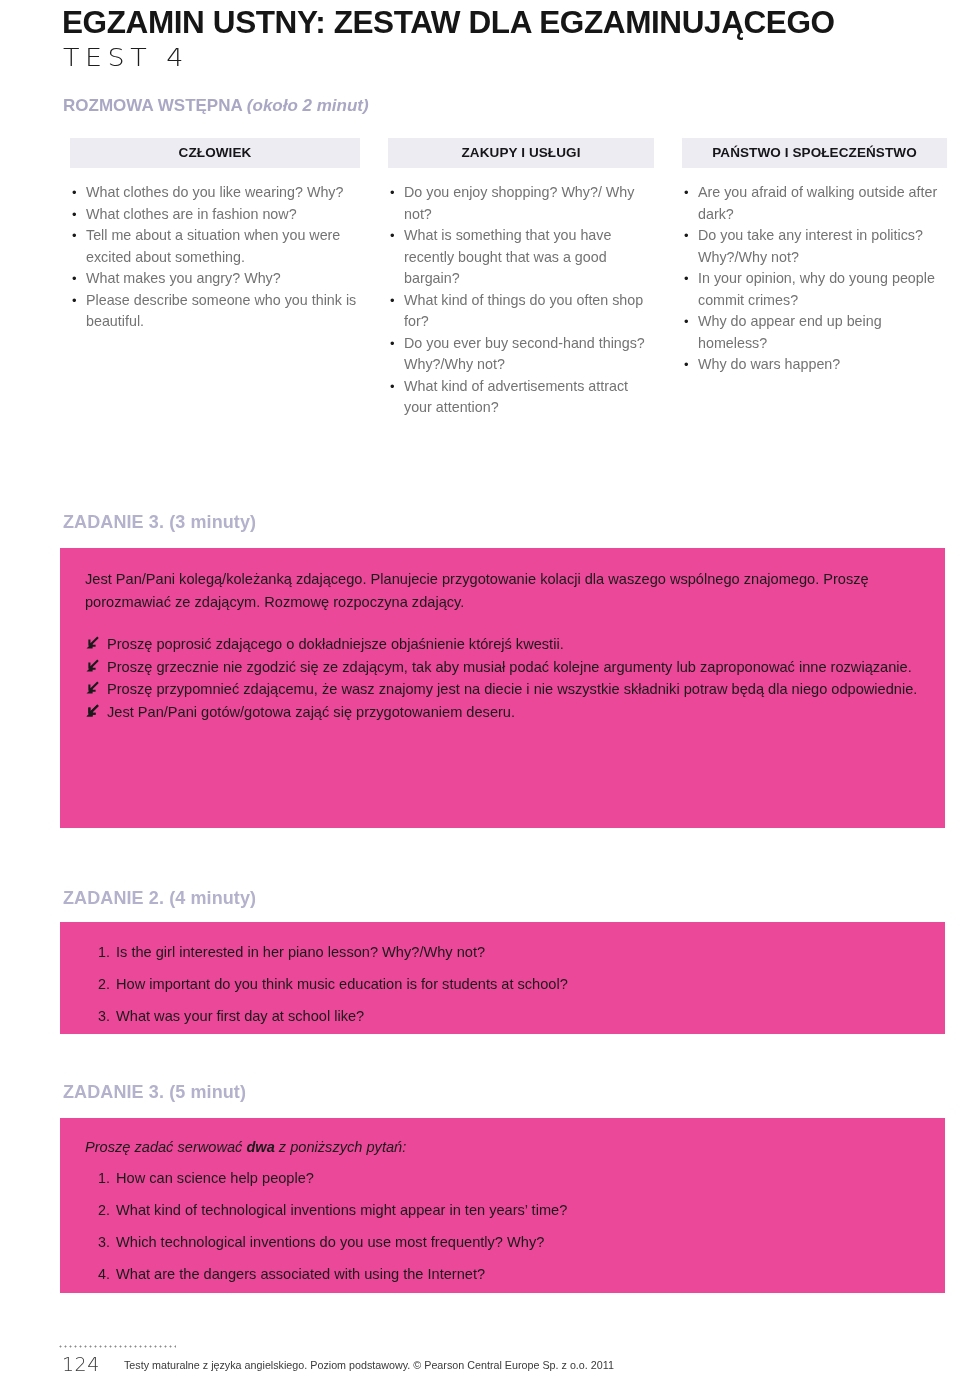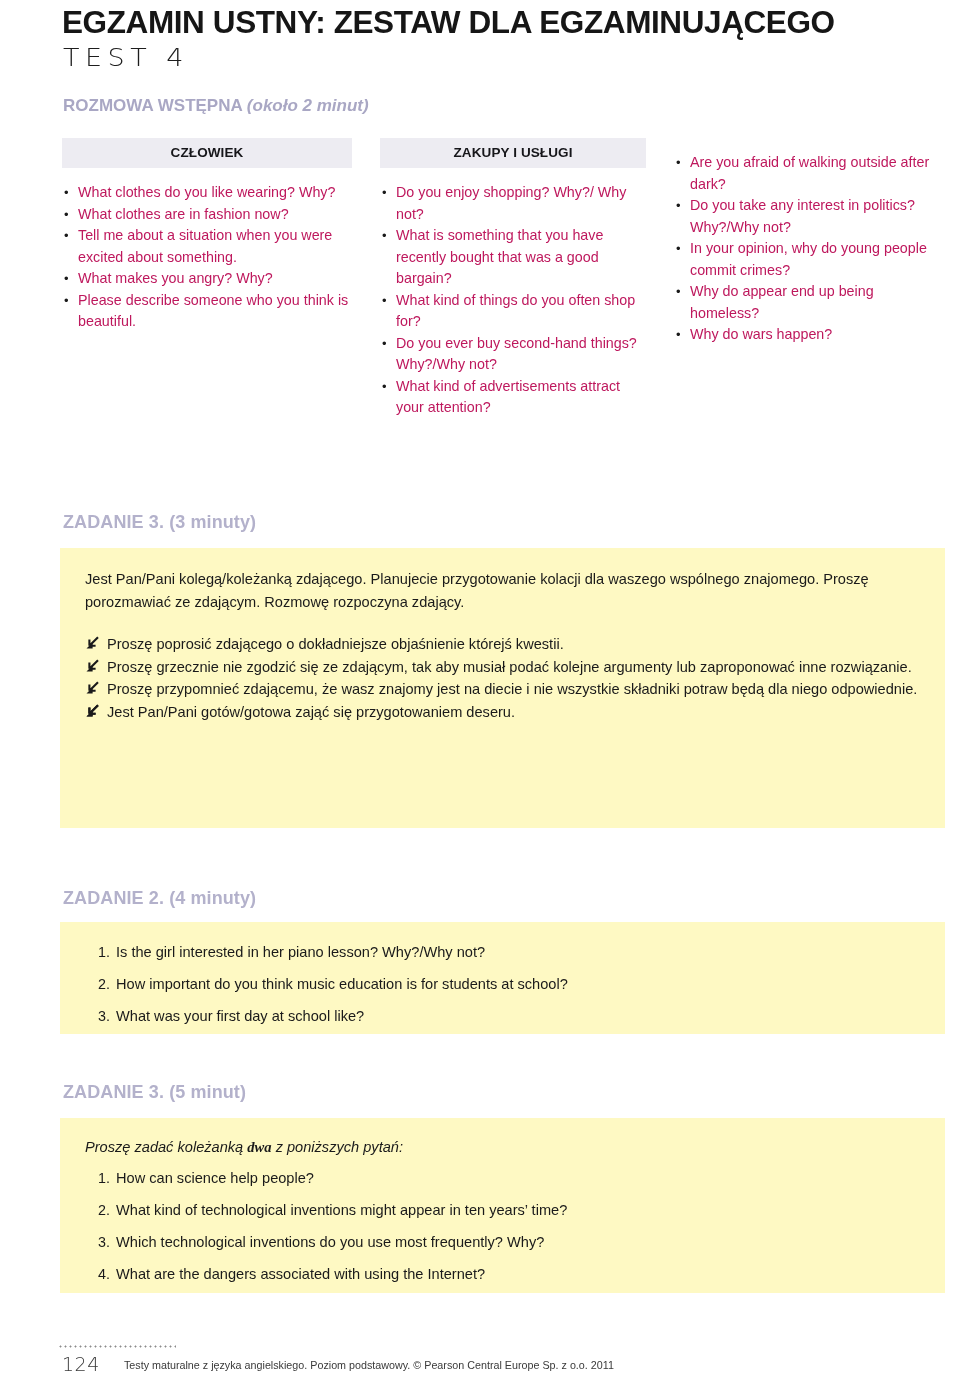--- a/index.html
+++ b/index.html
@@ -67,20 +67,21 @@
   .table-wrap {
     position: absolute;
     left: 62px;
     top: 138px;
     width: 885px;
   }
   .cols {
     display: flex;
     gap: 28px;
     align-items: flex-start;
+    justify-content: flex-end;
   }
   .col { width: 290px; }
   .col.c1 { width: 290px; }
   .col.c2 { width: 266px; }
   .col.c3 { width: 265px; }
 
   .col-header {
     background: #edecf2;
     text-align: center;
     font-size: 13.5px;
@@ -94,21 +95,21 @@
   .col-list {
     margin: 0;
     padding: 14px 0 0 0;
     list-style: none;
   }
   .col-list li {
     position: relative;
     padding-left: 16px;
     font-size: 14.3px;
     line-height: 21.5px;
-    color: #be185d;
+    color: #737373;
     margin-bottom: 0px;
   }
   .col-list li::before {
     content: "\2022";
     position: absolute;
     left: 2px;
     top: 0;
     font-size: 13px;
     color: #1a1a1a;
   }
@@ -121,21 +122,21 @@
     color: #b3b1cb;
     white-space: nowrap;
     letter-spacing: 0.1px;
   }
   .task-heading .mins {
     font-weight: bold;
   }
 
   .grey-box {
     position: absolute;
-    background: #fef9c3;
+    background: #ec4899;
   }
 
   .para {
     font-size: 14.6px;
     line-height: 22.5px;
     color: #1a1a1a;
     margin: 0;
   }
   .para b { font-weight: bold; }
 
@@ -181,21 +182,21 @@
     font-size: 14.3px;
   }
 
   .instr-italic {
     font-size: 14.6px;
     line-height: 22px;
     font-style: italic;
     color: #1a1a1a;
     margin: 0;
   }
-  .instr-italic b { font-weight: bold; font-style: italic; font-family: Liberation Serif, serif; }
+  .instr-italic b { font-weight: bold; font-style: italic; }
 
   
   .footer-dots {
     position: absolute;
     left: 58px;
     top: 1345px;
     width: 118px;
     height: 3px;
     background-image: radial-gradient(circle, #8b8b8b 0.9px, transparent 1.1px);
     background-size: 5px 3px;
@@ -254,20 +255,21 @@
         <ul class="col-list">
           <li>Do you enjoy shopping? Why?/ Why not?</li>
           <li>What is something that you have recently bought that was a good bargain?</li>
           <li>What kind of things do you often shop for?</li>
           <li>Do you ever buy second-hand things? Why?/Why not?</li>
           <li>What kind of advertisements attract your attention?</li>
         </ul>
       </div>
 
       <div class="col c3">
+        <div class="col-header">PAŃSTWO I SPOŁECZEŃSTWO</div>
         <ul class="col-list">
           <li>Are you afraid of walking outside after dark?</li>
           <li>Do you take any interest in politics? Why?/Why not?</li>
           <li>In your opinion, why do young people commit crimes?</li>
           <li>Why do appear end up being homeless?</li>
           <li>Why do wars happen?</li>
         </ul>
       </div>
 
     </div>
@@ -353,21 +355,21 @@
       </li>
     </ul>
   </div>
 
   <div class="task-heading" style="left:63px; top:1082px;">
     <span>ZADANIE 3.</span>
     <span class="mins">(5 minut)</span>
   </div>
 
   <div class="grey-box" style="left:60px; top:1118px; width:885px; height:175px;">
-    <p class="instr-italic" style="position:absolute; left:25px; top:18px;"><span>Proszę zadać koleżanką </span><b>dwa</b><span> z poniższych pytań:</span></p>
+    <p class="instr-italic" style="position:absolute; left:25px; top:18px;"><span>Proszę zadać serwować </span><b>dwa</b><span> z poniższych pytań:</span></p>
 
     <ul class="num-list" style="position:absolute; left:10px; top:44px; width:860px;">
       <li>
         <span class="num">1.</span>
         <span>How can science help people?</span>
       </li>
       <li>
         <span class="num">2.</span>
         <span>What kind of technological inventions might appear in ten years’ time?</span>
       </li>

